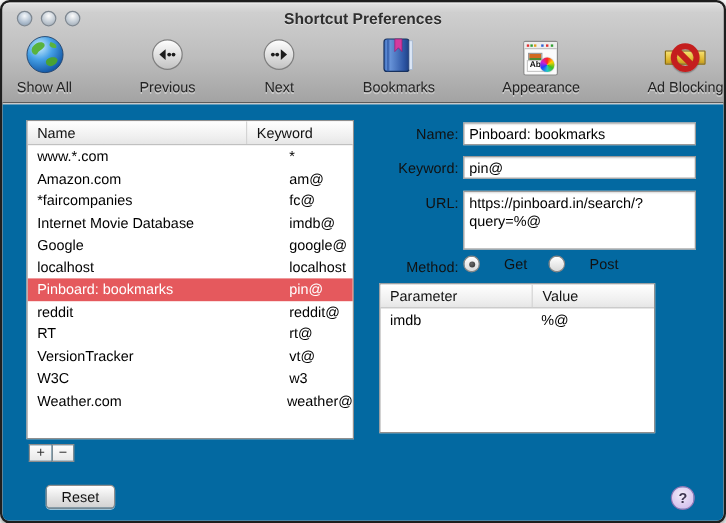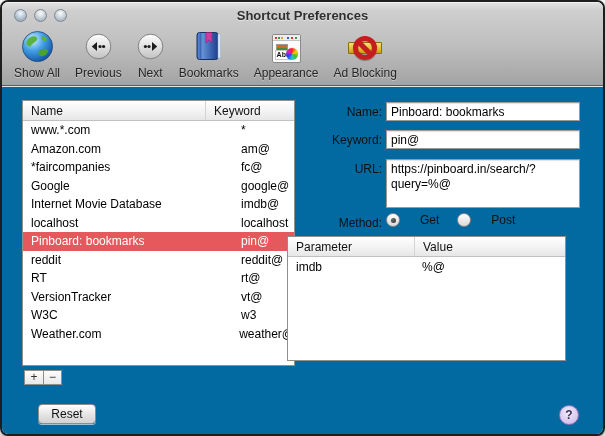--- a/index.html
+++ b/index.html
@@ -12,21 +12,21 @@
     background:linear-gradient(180deg,#e3e3e3 0%,#cfcfcf 10%,#bdbdbd 55%,#a3a3a3 100%);
     border-bottom:1px solid #5c5c5c; box-shadow:inset 0 1px 0 rgba(255,255,255,.55); }
   .titlebar{ position:relative; height:26px; }
   .traffic{ position:absolute; left:12px; top:7px; display:flex; gap:7px; }
   .tl{ width:13px; height:13px; border-radius:50%; border:1px solid #7e8790;
     background:radial-gradient(circle at 50% 30%,#fcfcfc 0%,#c3ccd5 55%,#97a2ad 100%); cursor:default; }
   .tl.close{ background:radial-gradient(circle at 50% 30%,#f5f8fb 0%,#b3c2d2 55%,#8295a9 100%); }
   .title{ position:absolute; left:0; right:0; top:6px; text-align:center;
     font-size:13px; font-weight:bold; color:#2f2f2f; text-shadow:0 1px 0 rgba(255,255,255,.5); }
   .toolbar{ position:absolute; left:0; right:0; top:26px; bottom:1px;
-    display:flex; align-items:flex-end; gap:15px; padding:0 0 4px 12px; }
+    display:flex; align-items:flex-end; gap:15px; padding:0 0 4px 12px;justify-content:space-between; }
   .tb-item{ display:flex; flex-direction:column; align-items:center; gap:1px; cursor:default; }
   .tb-icon{ height:34px; display:flex; align-items:center; justify-content:center; }
   .tb-label{ font-size:12px; color:#242424; white-space:nowrap; text-shadow:0 1px 0 rgba(255,255,255,.4); }
 
   
   .icon-appearance{ width:29px; height:29px; background:#fbfbfb; border:1px solid #8a8a8a; border-radius:2px; position:relative; }
   .icon-appearance .bar{ position:absolute; top:0; left:0; right:0; height:6px; background:#ededed; border-bottom:1px solid #c2c2c2; }
   .icon-appearance .dots{ position:absolute; top:2px; left:2px; width:2px; height:2px; background:#e03030;
     box-shadow:3px 0 0 #30a030, 6px 0 0 #e0a020, 12px 0 0 #3060d0, 16px 0 0 #e03030, 20px 0 0 #30a030; }
   .icon-appearance .thumb{ position:absolute; left:3px; top:9px; width:12px; height:8px; border:1px solid #999;
@@ -52,21 +52,21 @@
   .hdr-cell{ display:flex; align-items:center; padding-left:8px; }
   .s-row{ display:flex; height:18.5px; align-items:center; font-size:12px; color:#000; cursor:default;gap:28px; }
   .s-row.selected{ background:var(--selection,#e5595d); color:#fff; }
   .p-row{ display:flex; height:19px; align-items:center; font-size:12px; color:#000; }
 
   #shortcuts-table{ left:20px; top:13px; width:273px; height:266px; }
   #shortcuts-table .col-a{ width:183px; border-right:1px solid #d4d4d4; height:100%; }
   #shortcuts-table .row-a{ width:183px; padding-left:8px; overflow:hidden; white-space:nowrap; }
   #shortcuts-table .row-b{ padding-left:7px; }
 
-  #param-table{ left:285px; top:149px; width:279px; height:125px; }
+  #param-table{ left:314px; top:149px; width:230px; height:125px; }
   #param-table .col-a{ width:127px; border-right:1px solid #d4d4d4; height:100%; }
   #param-table .row-a{ width:127px; padding-left:8px; }
   #param-table .row-b{ padding-left:7px; }
 
   .seg{ position:absolute; left:22px; top:283px; display:flex; }
   .seg button{ width:19px; height:15px; border:1px solid #8d8d8d; background:linear-gradient(#fdfdfd,#e8e8e8);
     font-size:12px; line-height:11px; color:#333; cursor:default; font-family:inherit; }
   .seg button:first-child{ border-right:none; }
 
   .form-label{ position:absolute; width:72px; left:308px; text-align:right; font-size:12px; color:#111; }
@@ -224,26 +224,26 @@
       </div>
       <div class="s-row">
         <span class="row-a">Amazon.com</span>
         <span class="row-b">am@</span>
       </div>
       <div class="s-row">
         <span class="row-a">*faircompanies</span>
         <span class="row-b">fc@</span>
       </div>
       <div class="s-row">
+        <span class="row-a">Internet Movie Database</span>
+        <span class="row-b">imdb@</span>
+      </div>
+      <div class="s-row">
         <span class="row-a">Google</span>
         <span class="row-b">google@</span>
-      </div>
-      <div class="s-row">
-        <span class="row-a">Internet Movie Database</span>
-        <span class="row-b">imdb@</span>
       </div>
       <div class="s-row">
         <span class="row-a">localhost</span>
         <span class="row-b">localhost</span>
       </div>
       <div class="s-row selected">
         <span class="row-a">Pinboard: bookmarks</span>
         <span class="row-b">pin@</span>
       </div>
       <div class="s-row">

